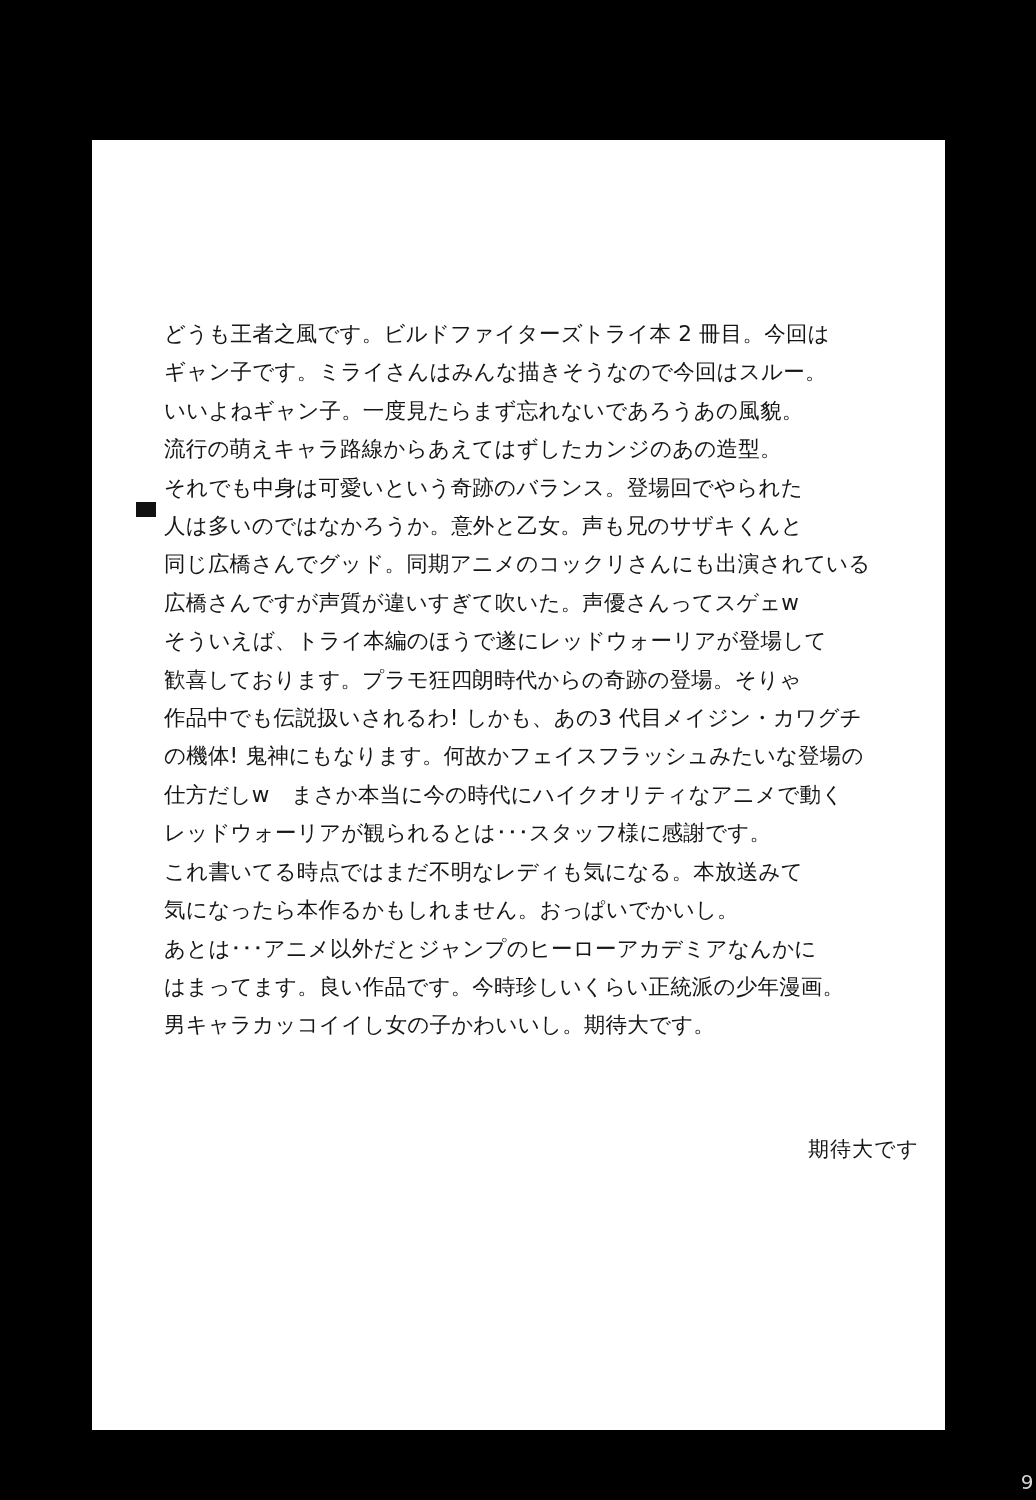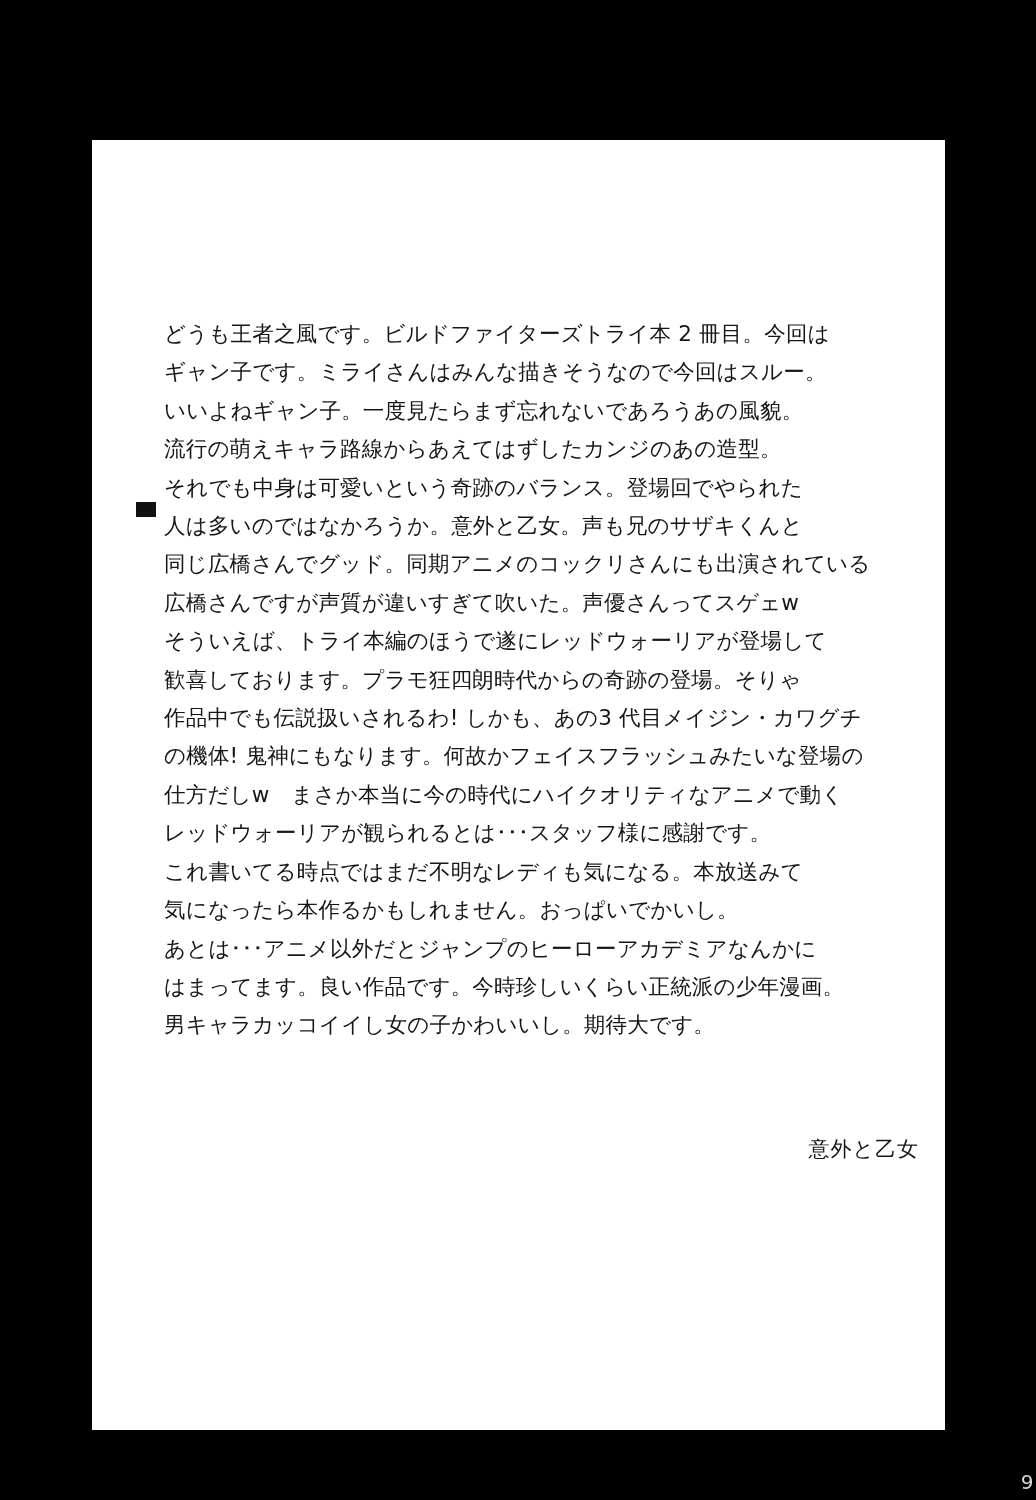--- a/index.html
+++ b/index.html
@@ -89,17 +89,17 @@
 の機体! 鬼神にもなります。何故かフェイスフラッシュみたいな登場の
 仕方だしw　まさか本当に今の時代にハイクオリティなアニメで動く
 レッドウォーリアが観られるとは･･･スタッフ様に感謝です。
 これ書いてる時点ではまだ不明なレディも気になる。本放送みて
 気になったら本作るかもしれません。おっぱいでかいし。
 あとは･･･アニメ以外だとジャンプのヒーローアカデミアなんかに
 はまってます。良い作品です。今時珍しいくらい正統派の少年漫画。
 男キャラカッコイイし女の子かわいいし。期待大です。</p>
   </div>
 
-  <div class="signature">意外と乙女</div>
+  <div class="signature">期待大です</div>
 
 </div>
 
 <div class="page-number">9</div>
 
 </body></html>

